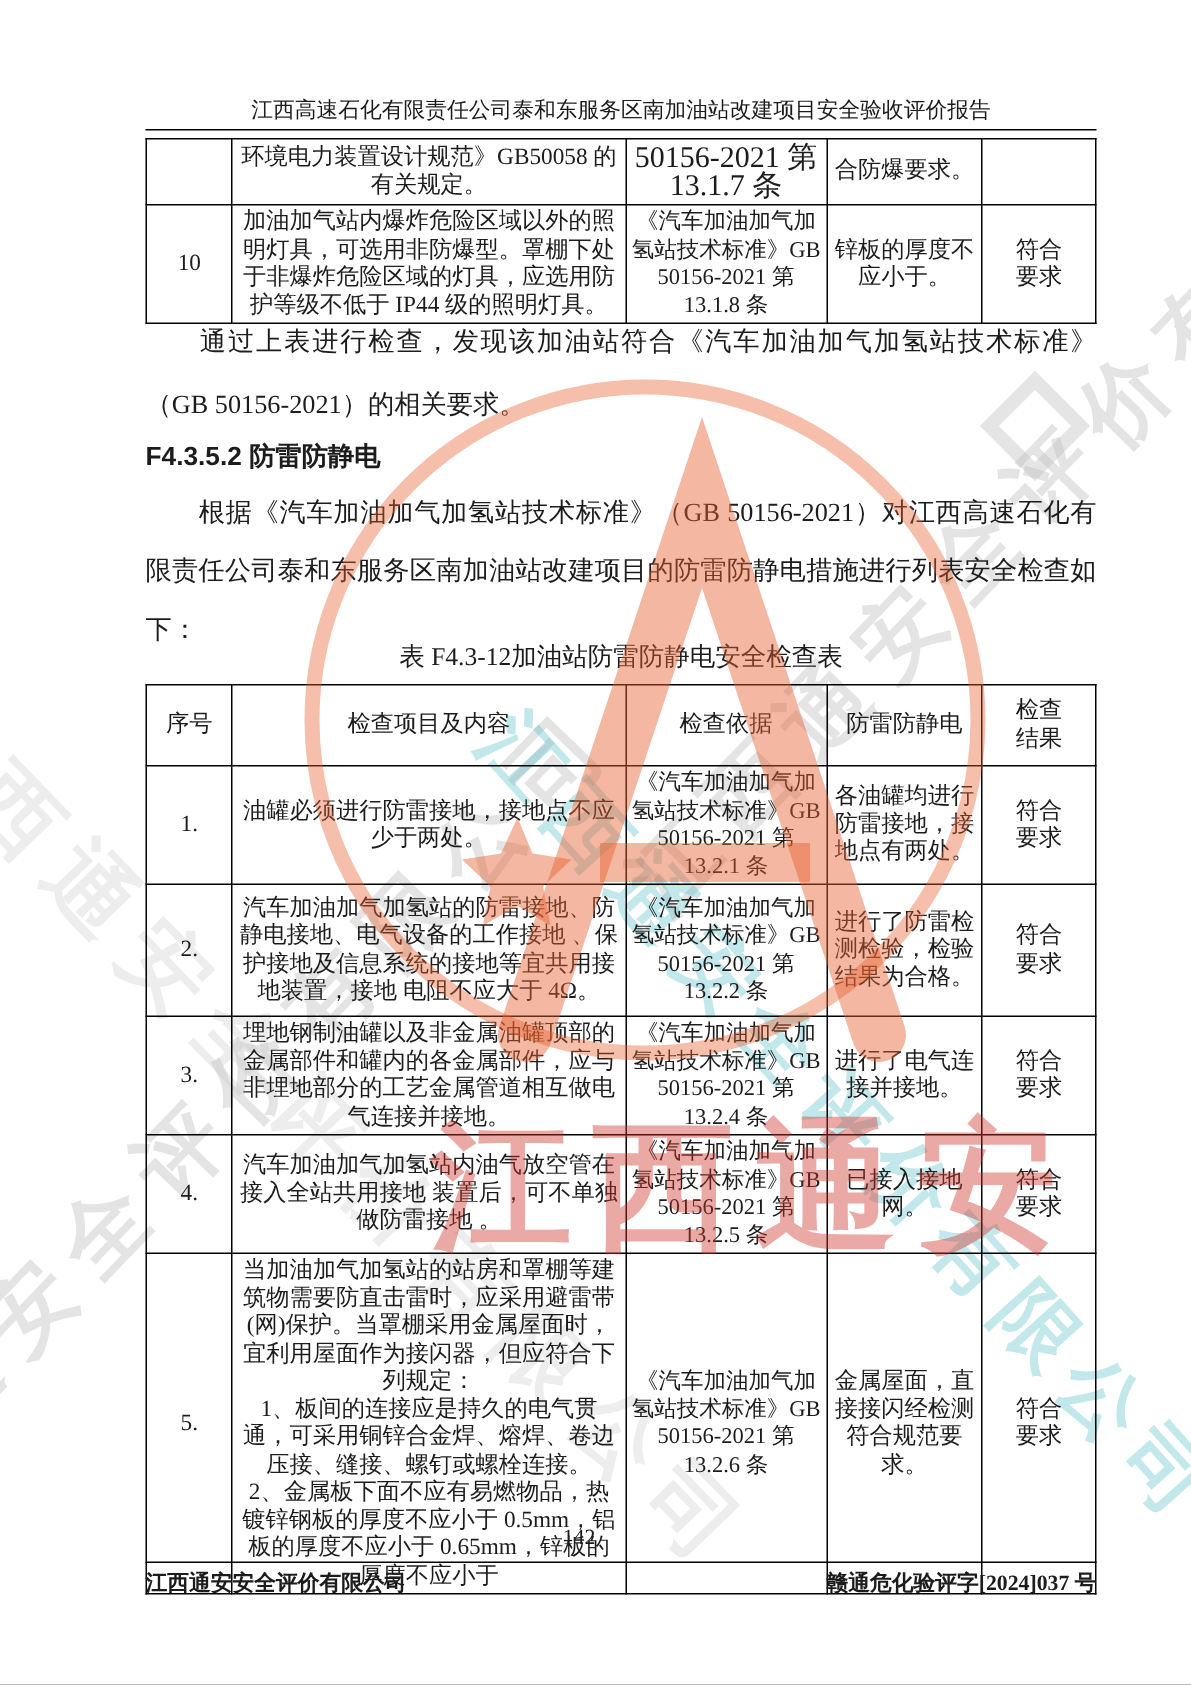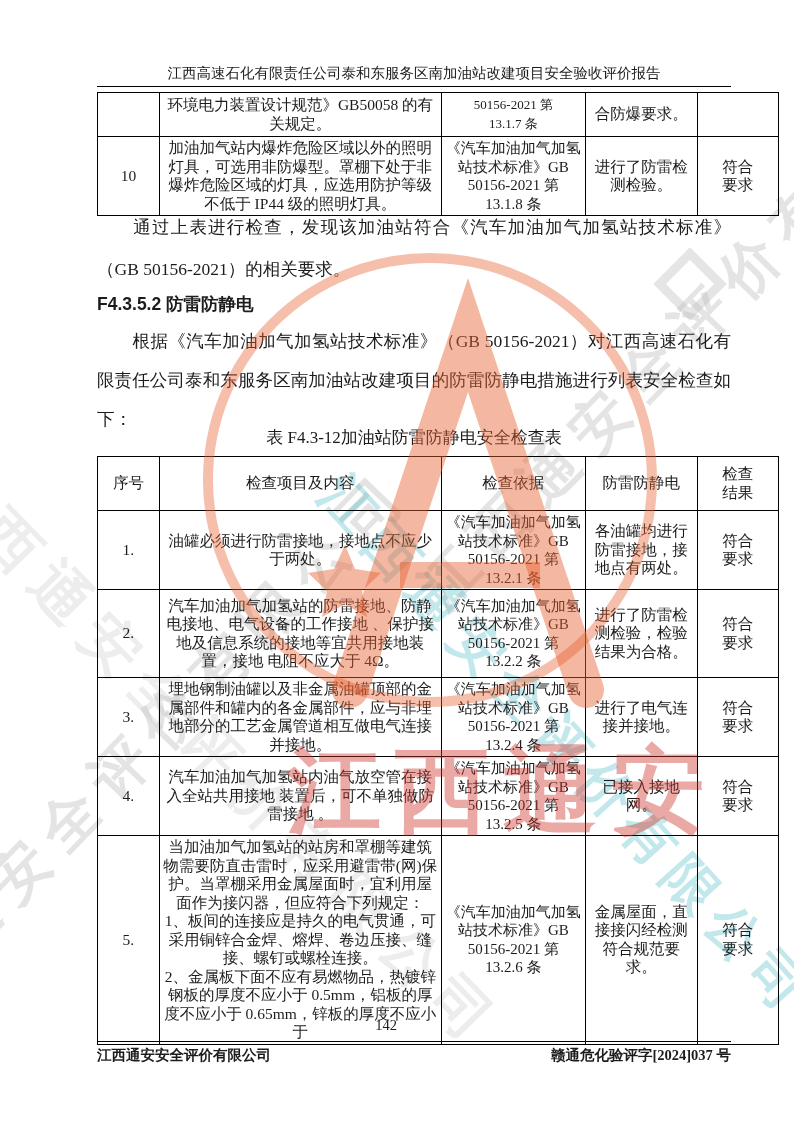--- a/index.html
+++ b/index.html
@@ -25,21 +25,21 @@
   .wm-stamp { left:195px; top:245px; z-index:2; }
   .wm-red-text { left:272px; top:728px; z-index:2;
                  font-family:"Liberation Sans","DejaVu Sans",sans-serif; font-weight:bold;
                  font-size:94px; letter-spacing:14px; color:rgba(206,50,40,0.42);margin-left:15px; }
   
   .content { position:absolute; inset:0; z-index:1; }
   .doc-header { position:absolute; left:97px; top:64px; width:634px; text-align:center;
                 font-size:14.5px; }
   .doc-header-rule { position:absolute; left:97px; top:86px; width:634px;
                      border-top:1.5px solid #000; }
-  table.rpt { border-collapse:collapse; table-layout:fixed; width:682px; }
+  table.rpt { border-collapse:collapse; table-layout:fixed; width:634px; }
   table.rpt td, table.rpt th {
     border:1px solid #000; text-align:center; vertical-align:middle;
     font-size:15.5px; line-height:18.5px; padding:2px 3px; font-weight:normal;
     white-space:pre-line; overflow:hidden;
   }
   table.rpt { border:1.5px solid #000; }
   .col-seq{width:57px;} .col-item{width:260px;} .col-basis{width:133px;}
   .col-situ{width:103px;} .col-res{width:75px;}
   .top-table { position:absolute; left:97px; top:92px; }
   .para { position:absolute; left:97px; width:634px; font-size:17.5px;
@@ -81,31 +81,31 @@
           <col class="col-seq">
           <col class="col-item">
           <col class="col-basis">
           <col class="col-situ">
           <col class="col-res">
         </colgroup>
       <tbody>
           <tr style="height:44px;">
         <td></td>
         <td>环境电力装置设计规范》GB50058 的有关规定。</td>
-        <td style="font-size:13px;margin-left:15px;">50156-2021 第
+        <td style="font-size:20px;margin-left:15px;">50156-2021 第
 13.1.7 条</td>
         <td>合防爆要求。</td>
         <td></td>
       </tr>
       <tr style="height:74px;">
         <td>10</td>
         <td>加油加气站内爆炸危险区域以外的照明灯具，可选用非防爆型。罩棚下处于非爆炸危险区域的灯具，应选用防护等级不低于 IP44 级的照明灯具。</td>
         <td style="font-size:15px;">《汽车加油加气加氢站技术标准》GB 50156-2021 第
 13.1.8 条</td>
-        <td>进行了防雷检测检验。</td>
+        <td>锌板的厚度不应小于。</td>
         <td>符合
 要求</td>
       </tr>
     </tbody>
       </table>
 
     <p class="para p1"><span class="indent"></span><span>通过上表进行检查，发现该加油站符合《汽车加油加气加氢站技术标准》（GB 50156-2021）的相关要求。</span></p>
 
     <h3 class="section-heading"><span>F4.3.5.2</span>&nbsp;<span>防雷防静电</span></h3>
 

